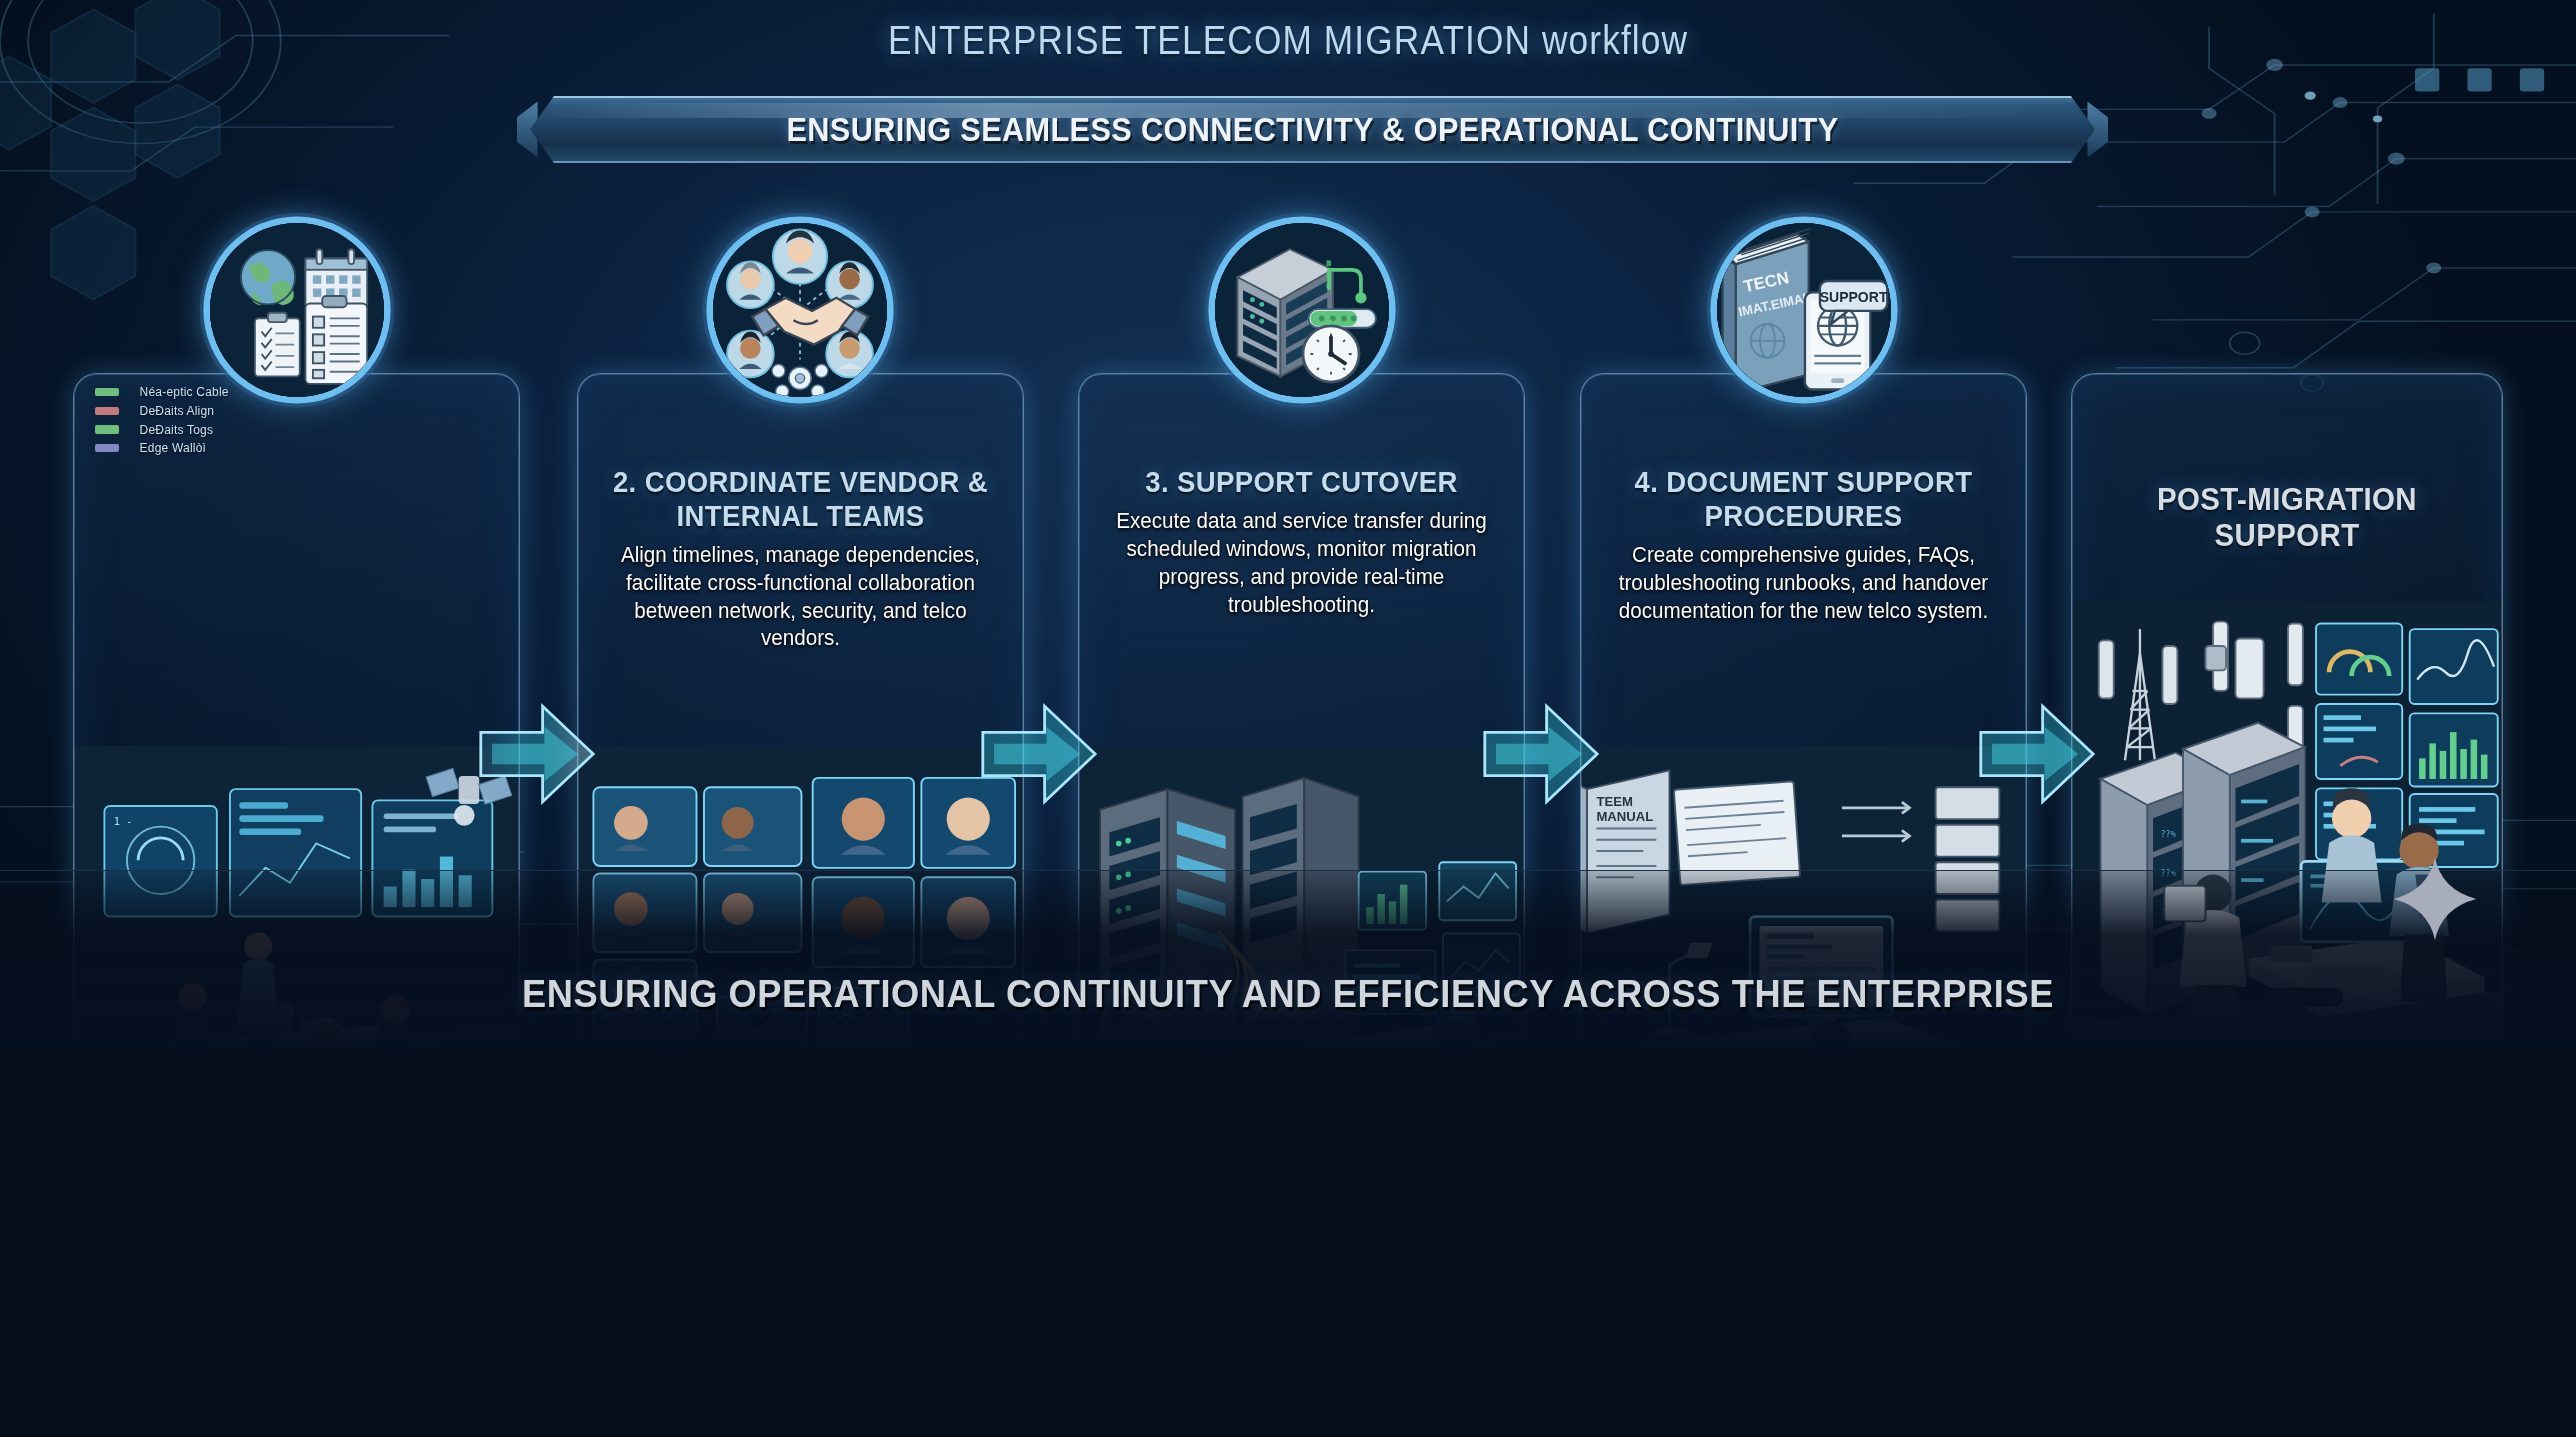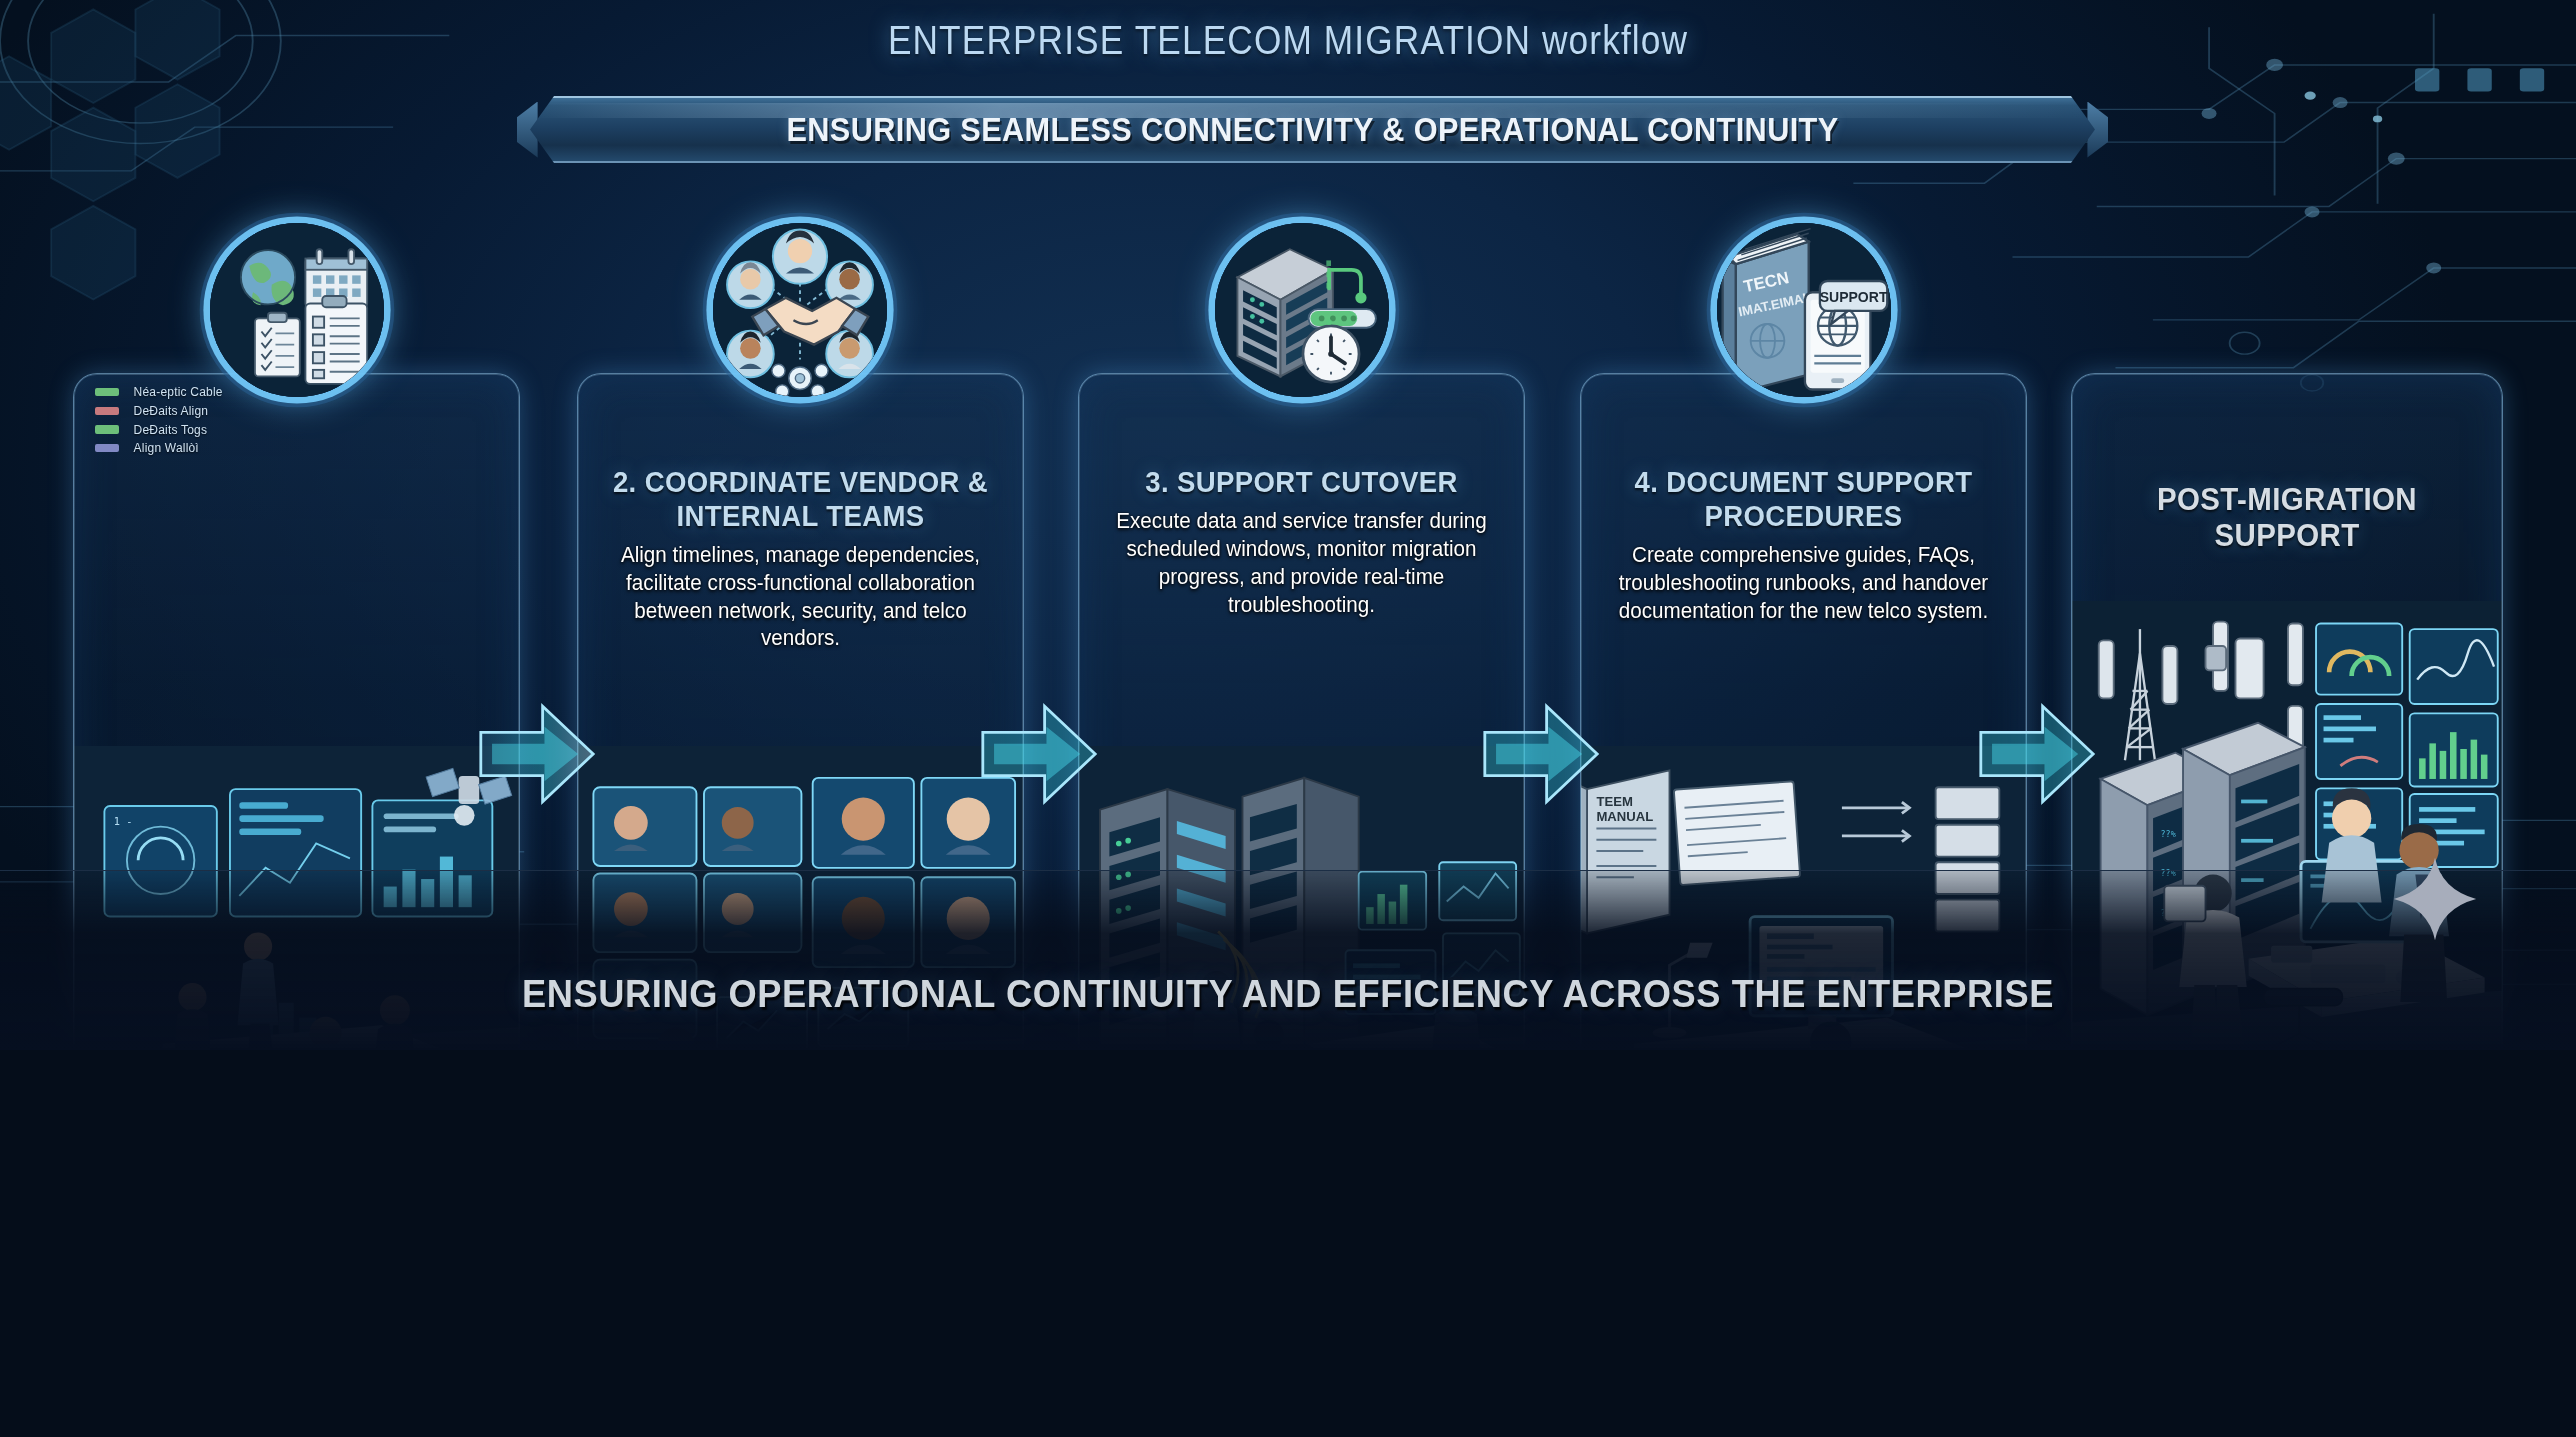--- a/index.html
+++ b/index.html
@@ -141,21 +141,21 @@
     text-shadow:0 0 17px rgba(130,215,255,.9);
   }
 
   
   .arrow { position:absolute; top:695px; width:120px; height:118px; z-index:7; }
   .a1 { left:477px; } .a2 { left:979px; } .a3 { left:1481px; } .a4 { left:1977px; }
   .arrow svg { width:100%; height:100%; display:block; }
 
   
   .mini-legend { position:absolute; left:20.6px; top:11.2px; z-index:3; }
-  .ml-row { display:flex; align-items:center; gap:15px; margin-bottom:4.7px; }
+  .ml-row { display:flex; align-items:center; gap:21px; margin-bottom:4.7px; }
   .ml-sw { width:24px; height:8.4px; border-radius:1.9px; }
   .ml-tx {
     font-size:12px; color:#cfe2f2; letter-spacing:0.2px;
     font-family:"Liberation Sans Narrow","Liberation Sans",sans-serif;
     text-shadow:0 0.9px 1.9px rgba(0,0,0,.8);
   }
 
   
   .footer {
     position:absolute; left:0; right:0; bottom:34px; text-align:center;
@@ -352,21 +352,21 @@
         <div class="ml-row">
           <div class="ml-sw" style="background:#c77a7e"></div>
           <div class="ml-tx">DeÐaits Align</div>
         </div>
         <div class="ml-row">
           <div class="ml-sw" style="background:#6dbf7a"></div>
           <div class="ml-tx">DeÐaits Togs</div>
         </div>
         <div class="ml-row">
           <div class="ml-sw" style="background:#8189c4"></div>
-          <div class="ml-tx">Align Wallòì</div>
+          <div class="ml-tx">Edge Wallòì</div>
         </div>
       </div>
       <div class="badge">
         <span>1.</span>
       </div>
     </div>
 
     <div class="medallion" style="left:297px;">
       <svg viewBox="0 0 186 186">
         <rect width="186" height="186" fill="#0b2338"></rect>

